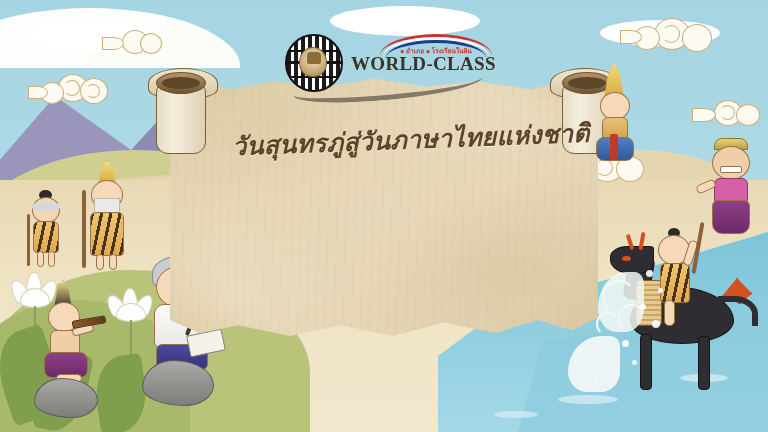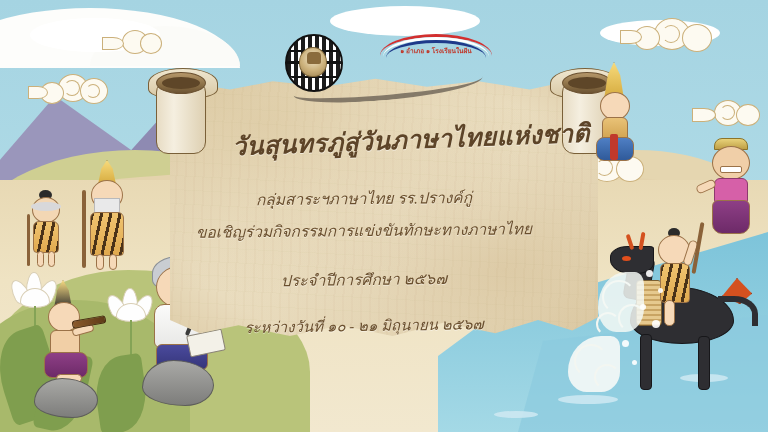--- a/index.html
+++ b/index.html
@@ -440,44 +440,41 @@
     </div>
     <div class="scroll-roll" style="right:0;">
       <div class="roll-flare" style="right:-2px;"></div>
       <div class="roll-tube"></div>
       <div class="roll-top"></div>
       <div class="roll-lip"></div>
     </div>
 
     <div class="title-curve">วันสุนทรภู่สู่วันภาษาไทยแห่งชาติ</div>
 
-    <div class="body-lines">
-      <div class="bline l1">กลุ่มสาระฯภาษาไทย รร.ปรางค์กู่</div>
-      <div class="bline l2">ขอเชิญร่วมกิจกรรมการแข่งขันทักษะทางภาษาไทย</div>
-      <div class="bline l3">ประจำปีการศึกษา ๒๕๖๗</div>
-      <div class="bline l4">ระหว่างวันที่ ๑๐ - ๒๑ มิถุนายน ๒๕๖๗</div>
-    </div>
   </div>
 
   <div class="logo">
     <div class="globe">
       <div class="globe-lat" style="top:14px;"></div>
       <div class="globe-lat" style="top:40px;"></div>
     </div>
     <div class="emblem"></div>
     <div class="swoosh"></div>
 
     <div class="ribbon">
       <div class="ribbon-arc"></div>
       <div class="ribbon-arc2"></div>
       <div class="ribbon-arc3"></div>
       <div class="ribbon-text">๑ อำเภอ ๑ โรงเรียนในฝัน</div>
     </div>
 
     <div class="wcs">
+      <div class="r1">
+        <span>WORLD</span><span>-</span><span>CLASS</span>
+      </div>
     </div>
   </div>
 
   <div class="fig" style="left:586px;top:62px;width:58px;height:110px;">
     <div class="crown" style="left:14px;top:0;width:28px;height:38px;"></div>
     <div class="head" style="left:14px;top:30px;width:30px;height:28px;"></div>
     <div class="body-sh" style="left:16px;top:55px;width:26px;height:24px;background:linear-gradient(180deg,#e9c277,#d0a24f);"></div>
     <div class="body-sh sarong-blue" style="left:10px;top:75px;width:38px;height:24px;border-radius:8px;"></div>
     <div style="position:absolute;left:24px;top:72px;width:8px;height:26px;background:#c0392b;border-radius:2px;"></div>
   </div>

